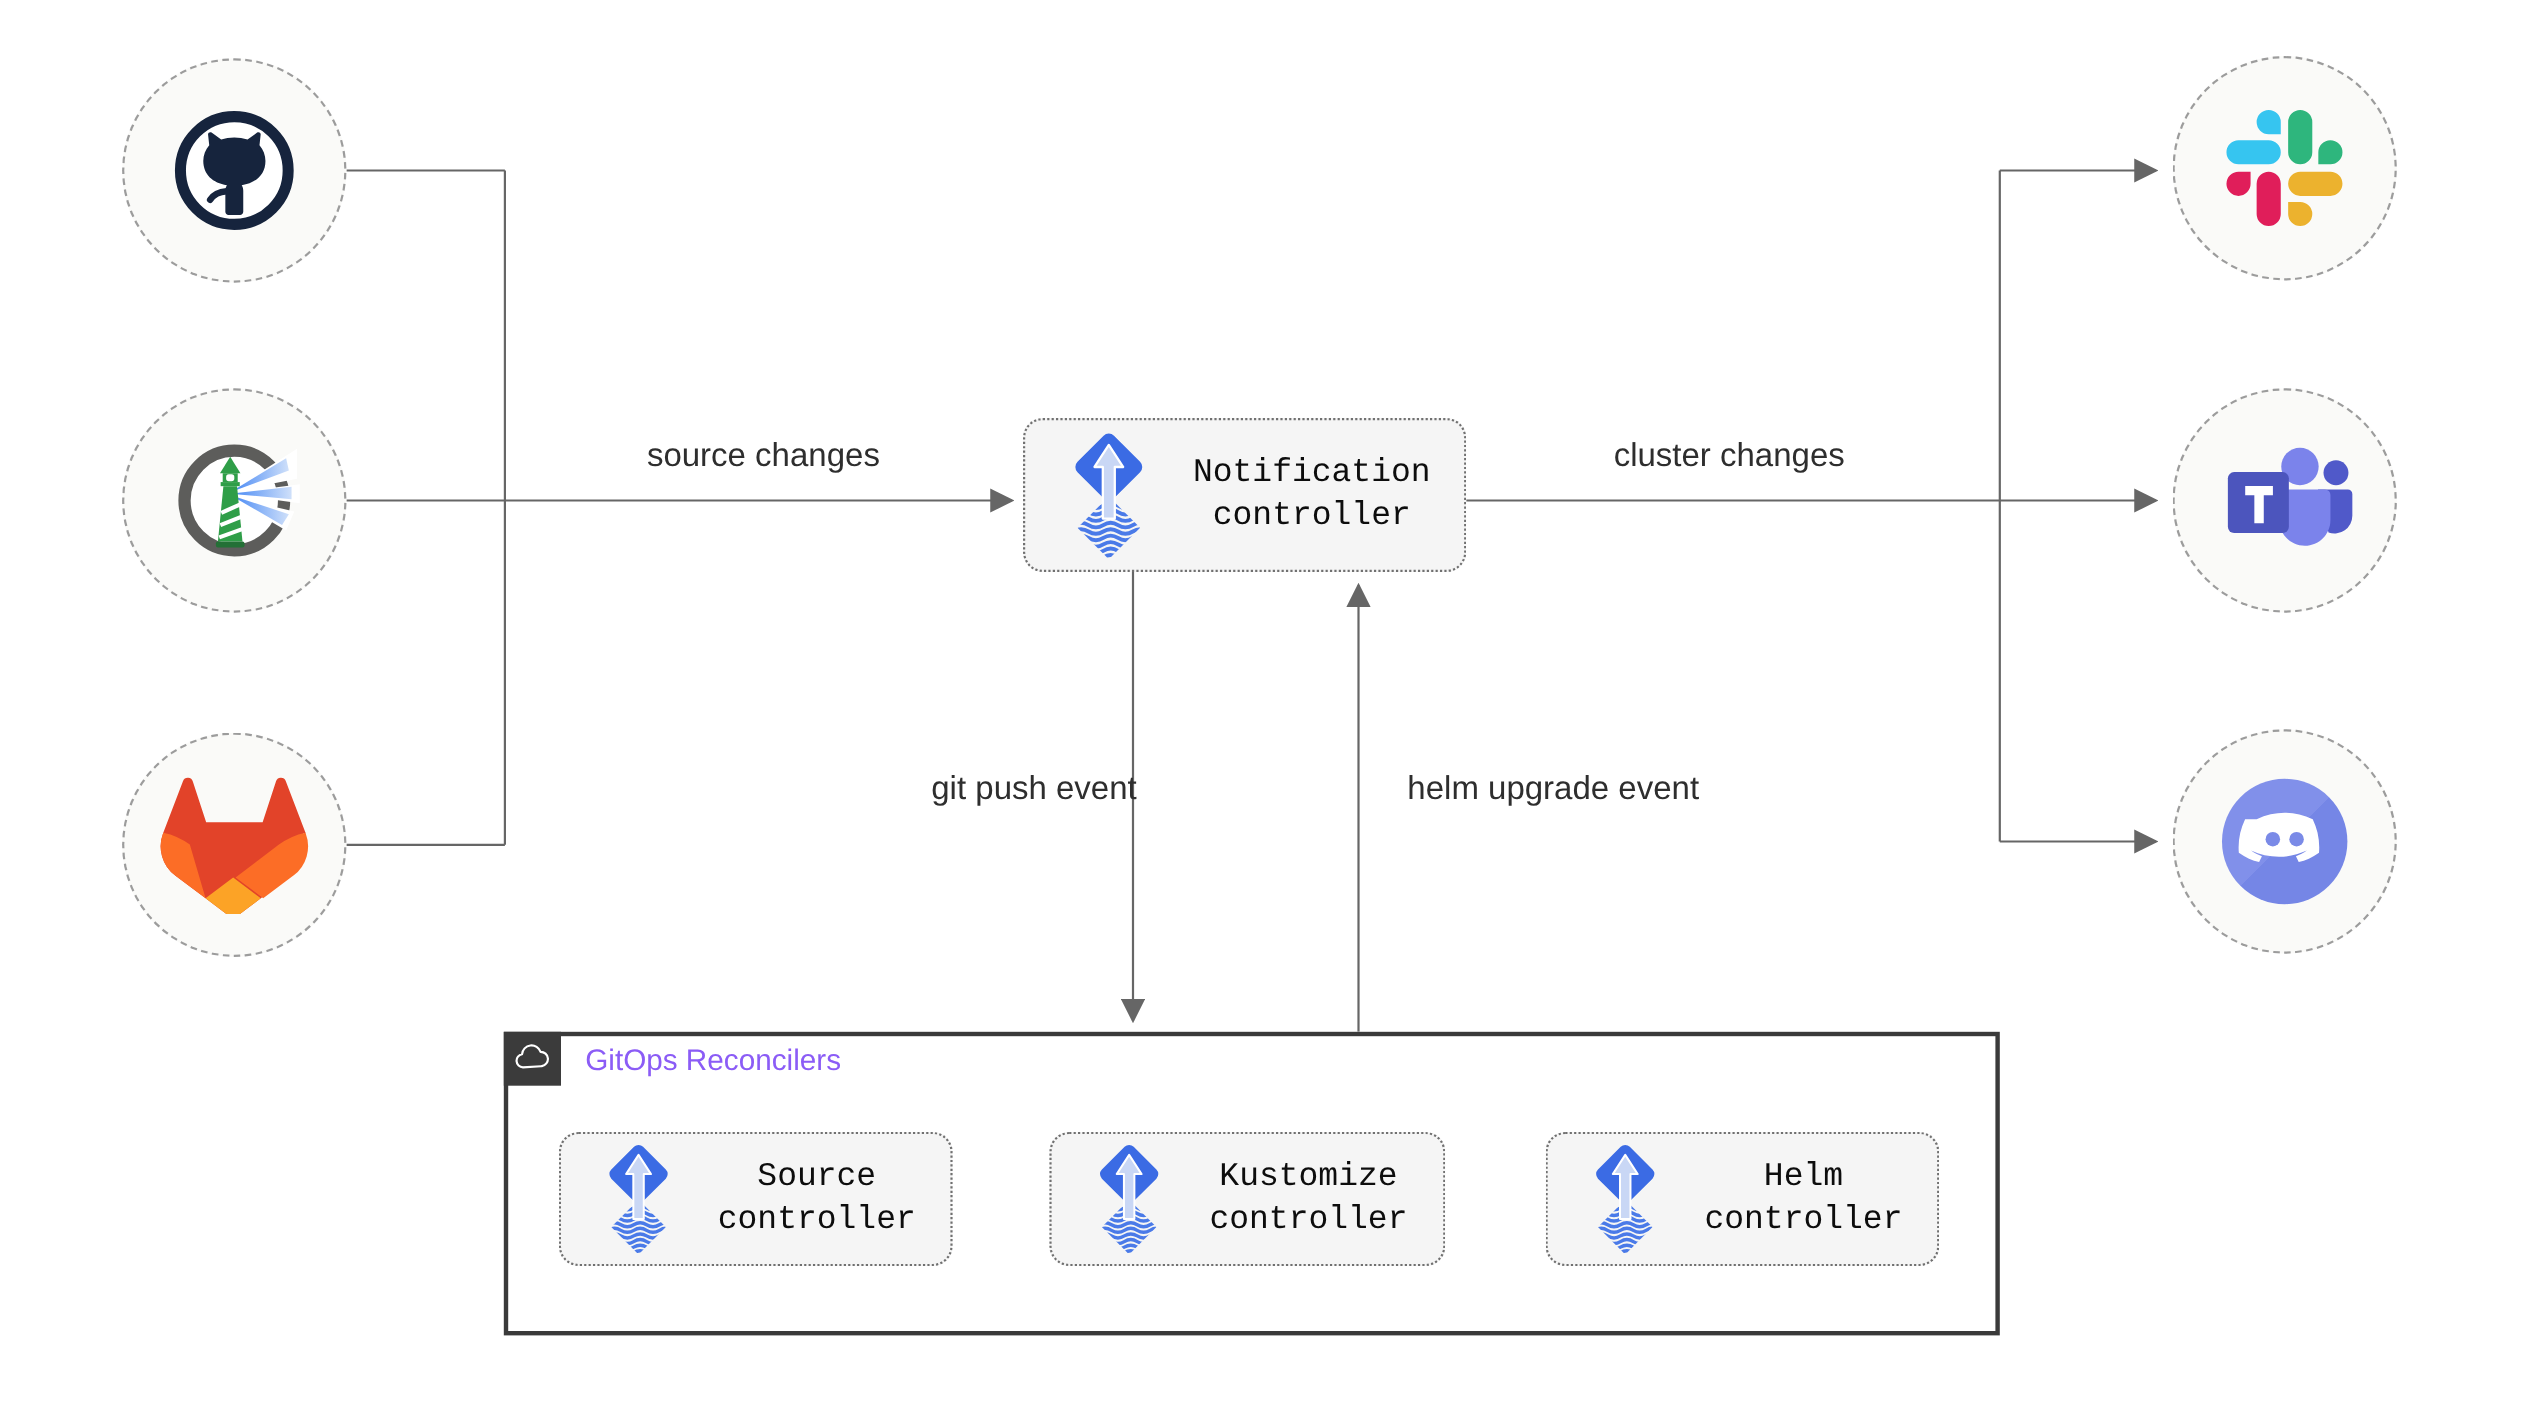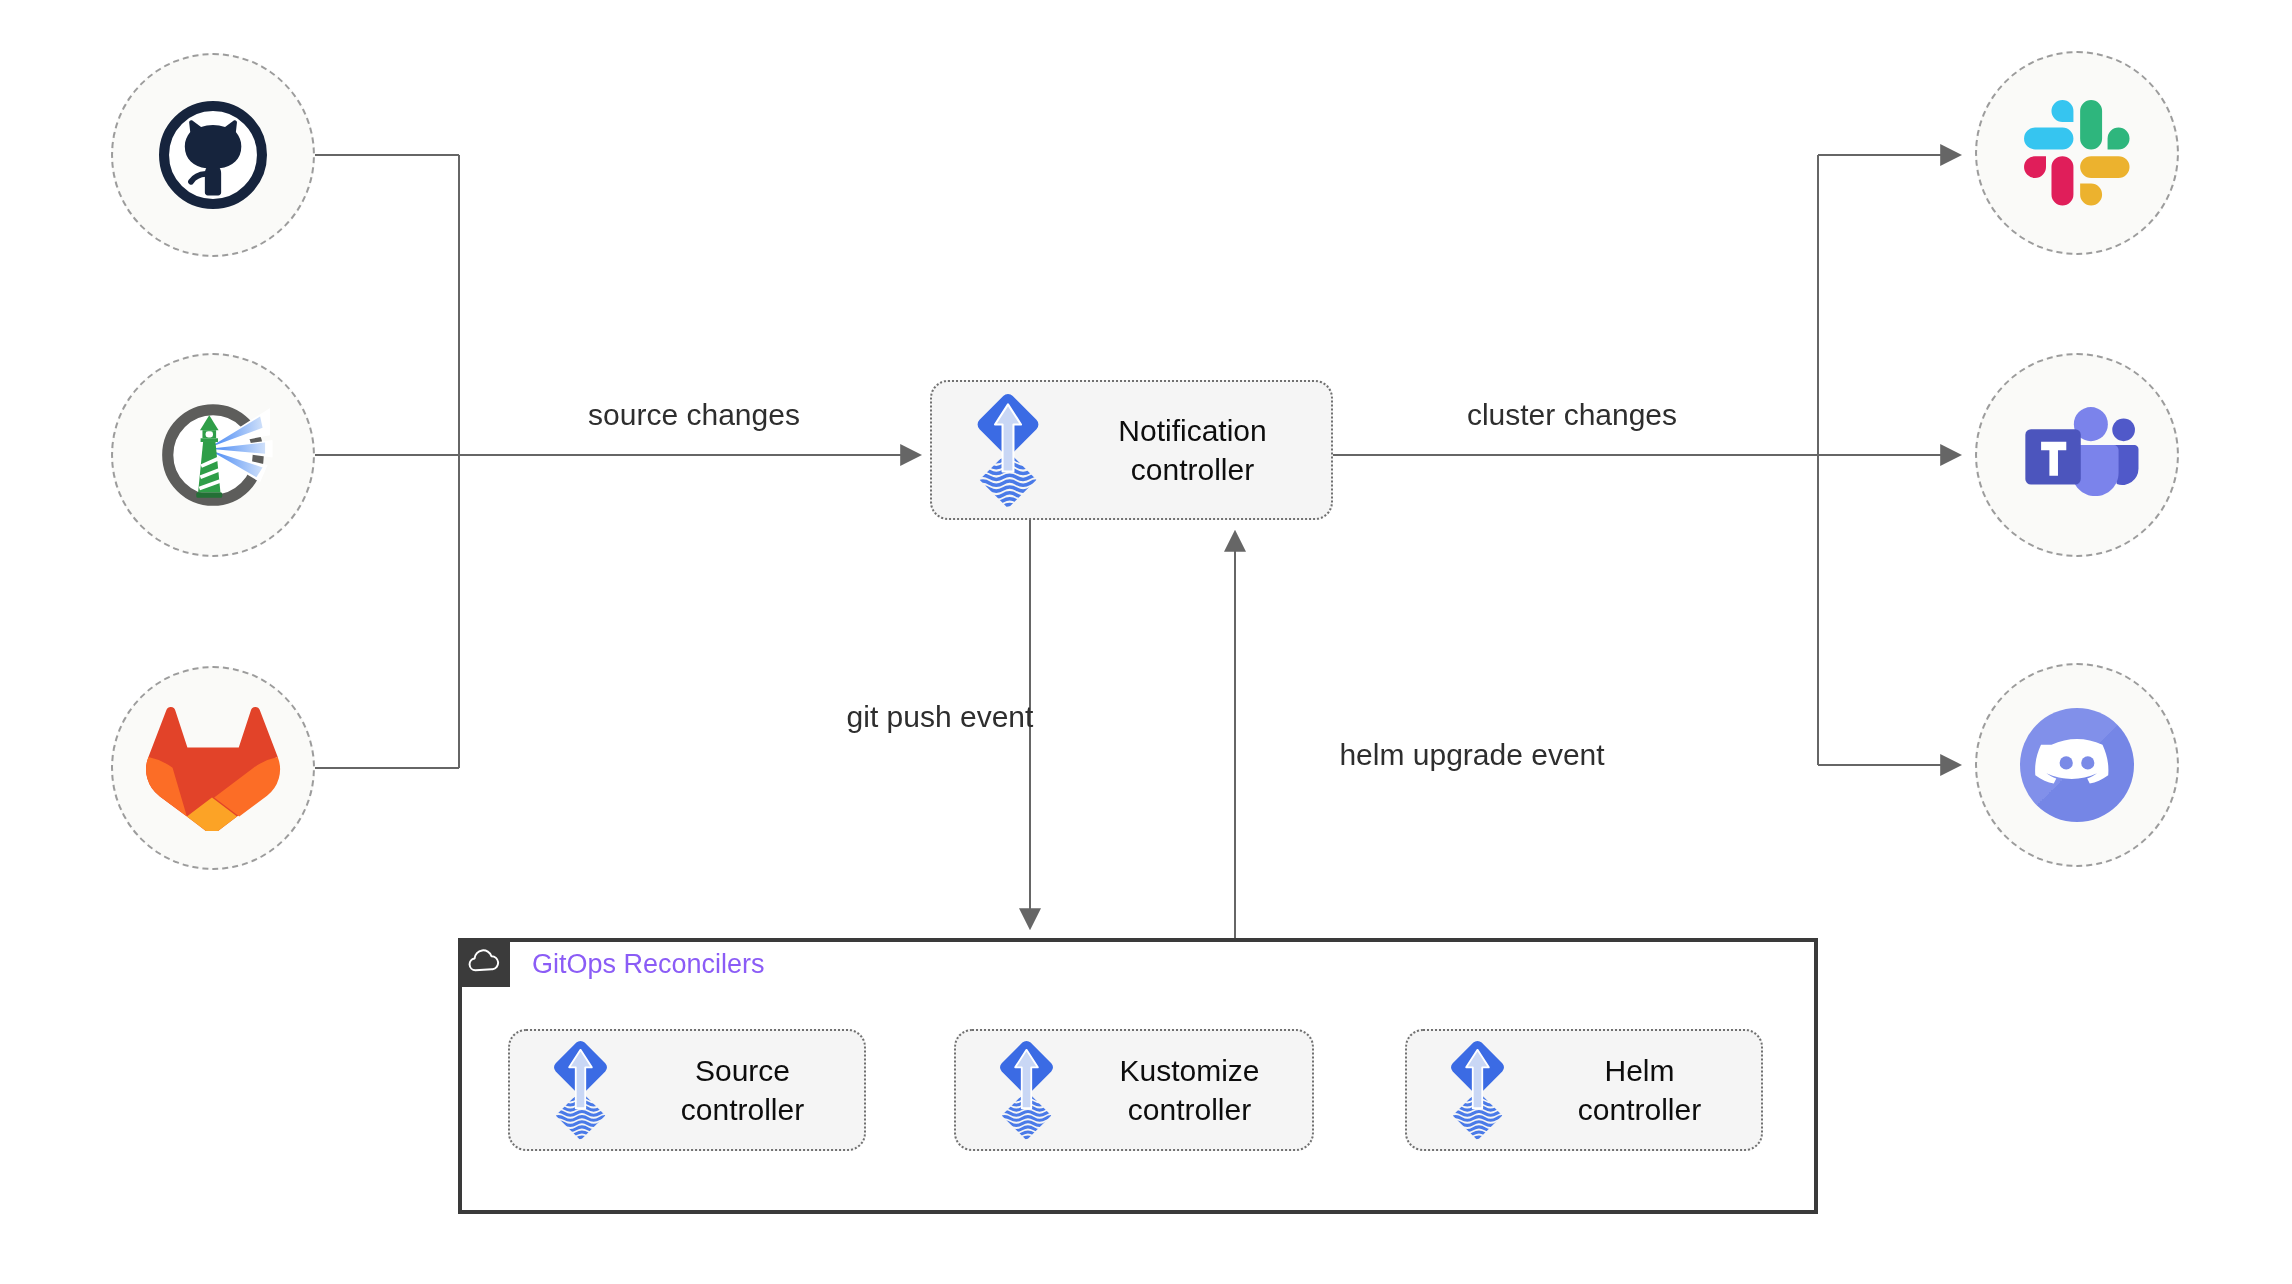--- a/index.html
+++ b/index.html
@@ -10,21 +10,21 @@
   svg.overlay{position:absolute;left:0;top:0;width:2292px;height:1284px;pointer-events:none;}
   
   .node-circle{
     position:absolute;width:204px;height:204px;border-radius:50%;
     border:2px dashed #9c9c9c;background:#fafaf8;
     display:flex;align-items:center;justify-content:center;box-sizing:border-box;
   }
   
   .ctrl-box{
     position:absolute;background:#f5f5f5;border:2px dotted #707070;border-radius:18px;
-    display:flex;align-items:center;box-sizing:border-box;padding:0 10px 0 34px;gap:14px;
+    display:flex;align-items:center;box-sizing:border-box;padding:0 10px 0 34px;gap:14px;font-family:Liberation Mono, monospace;
   }
   .ctrl-box .label{
     flex:1;text-align:center;font-size:30px;line-height:39px;color:#0d0d0d;
   }
   
   .container-box{
     position:absolute;left:458px;top:938px;width:1360px;height:276px;
     border:4px solid #3a3a3a;background:#ffffff;box-sizing:border-box;
   }
   .container-badge{
@@ -173,21 +173,21 @@
       <circle cx="50" cy="50" r="38" fill="url(#dcg)"></circle>
       <path fill="#ffffff" d="M33 36.5c11.3-5.2 22.7-5.2 34 0 3 6.3 4.4 13 3.8 20.3-4.1 3-8.2 4.9-12.3 5.6l-1.7-3.4c2.4-.9 4.6-2 6.6-3.5-5.4 2.5-11 3.8-16.9 3.8-5.9 0-11.5-1.3-16.9-3.8 2 1.5 4.2 2.6 6.6 3.5l-1.7 3.4c-4.1-.7-8.2-2.6-12.3-5.6-.6-7.3.8-14 3.8-20.3z"></path>
       <circle cx="42.8" cy="48.6" r="4.4" fill="#7a8ae7"></circle>
       <circle cx="57.2" cy="48.6" r="4.4" fill="#7a8ae7"></circle>
     </svg>
   </div>
 
   <div class="edge-label" style="left:544px;top:398px;width:300px;text-align:center;">source changes</div>
   <div class="edge-label" style="left:1422px;top:398px;width:300px;">cluster changes</div>
   <div class="edge-label" style="left:790px;top:700px;width:300px;">git push event</div>
-  <div class="edge-label" style="left:1297px;top:700px;width:350px;margin-top:38px;">helm upgrade event</div>
+  <div class="edge-label" style="left:1237px;top:700px;width:350px;">helm upgrade event</div>
 
   <div class="container-box">
     <div class="container-badge">
       <svg width="36" height="27" viewBox="0 0 44 32">
         <path d="M11.5 25.5a7.3 7.3 0 0 1-1-14.5 10.6 10.6 0 0 1 20.6-2.7 8 8 0 0 1 1.4 15.9 7 7 0 0 1-1 .1z" fill="none" stroke="#ffffff" stroke-width="2.4" stroke-linejoin="round"></path>
       </svg>
     </div>
     <div class="container-title">GitOps Reconcilers</div>
   </div>
 

